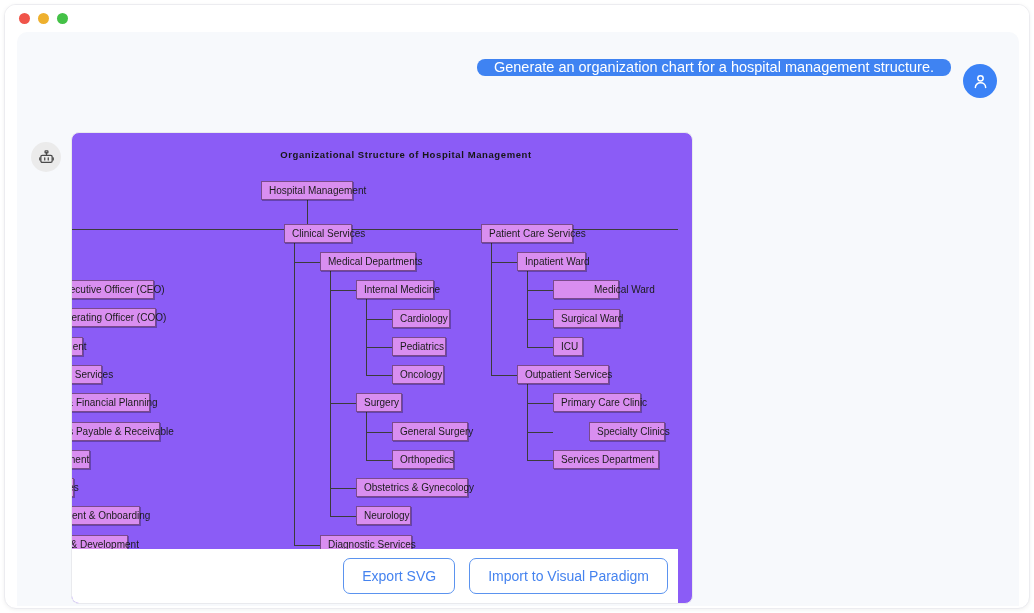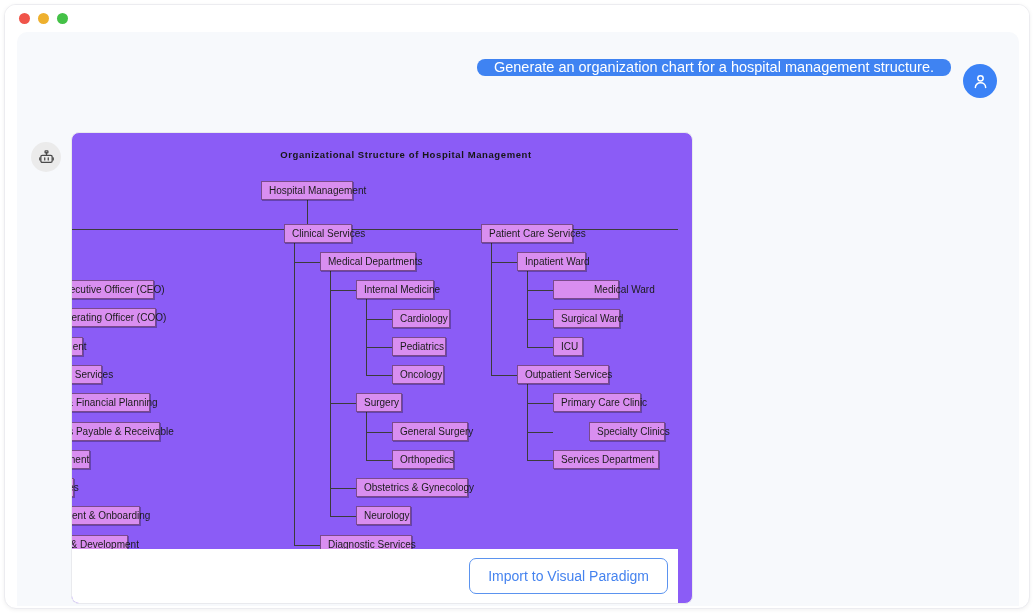--- a/index.html
+++ b/index.html
@@ -268,20 +268,21 @@
               <div class="node" style="left: 697px; top: 176px; width: 67px;">Surgical Ward</div>
               <div class="node" style="left: 697px; top: 204px; width: 30px;">ICU</div>
               <div class="node" style="left: 661px; top: 232px; width: 92px;">Outpatient Services</div>
               <div class="node" style="left: 697px; top: 260px; width: 88px;">Primary Care Clinic</div>
               <div class="node" style="left: 697px; top: 289px; width: 76px; margin-left: 36px;">Specialty Clinics</div>
               <div class="node" style="left: 697px; top: 317px; width: 106px;">Services Department</div>
             </div>
         </div>
 
         <div id="chart-actions">
+          <button class="action-btn">Export SVG</button>
           <button class="action-btn">Import to Visual Paradigm</button>
         </div>
 
       </div>
     </div>
 
   </div>
 </div>
 
 </body></html>

